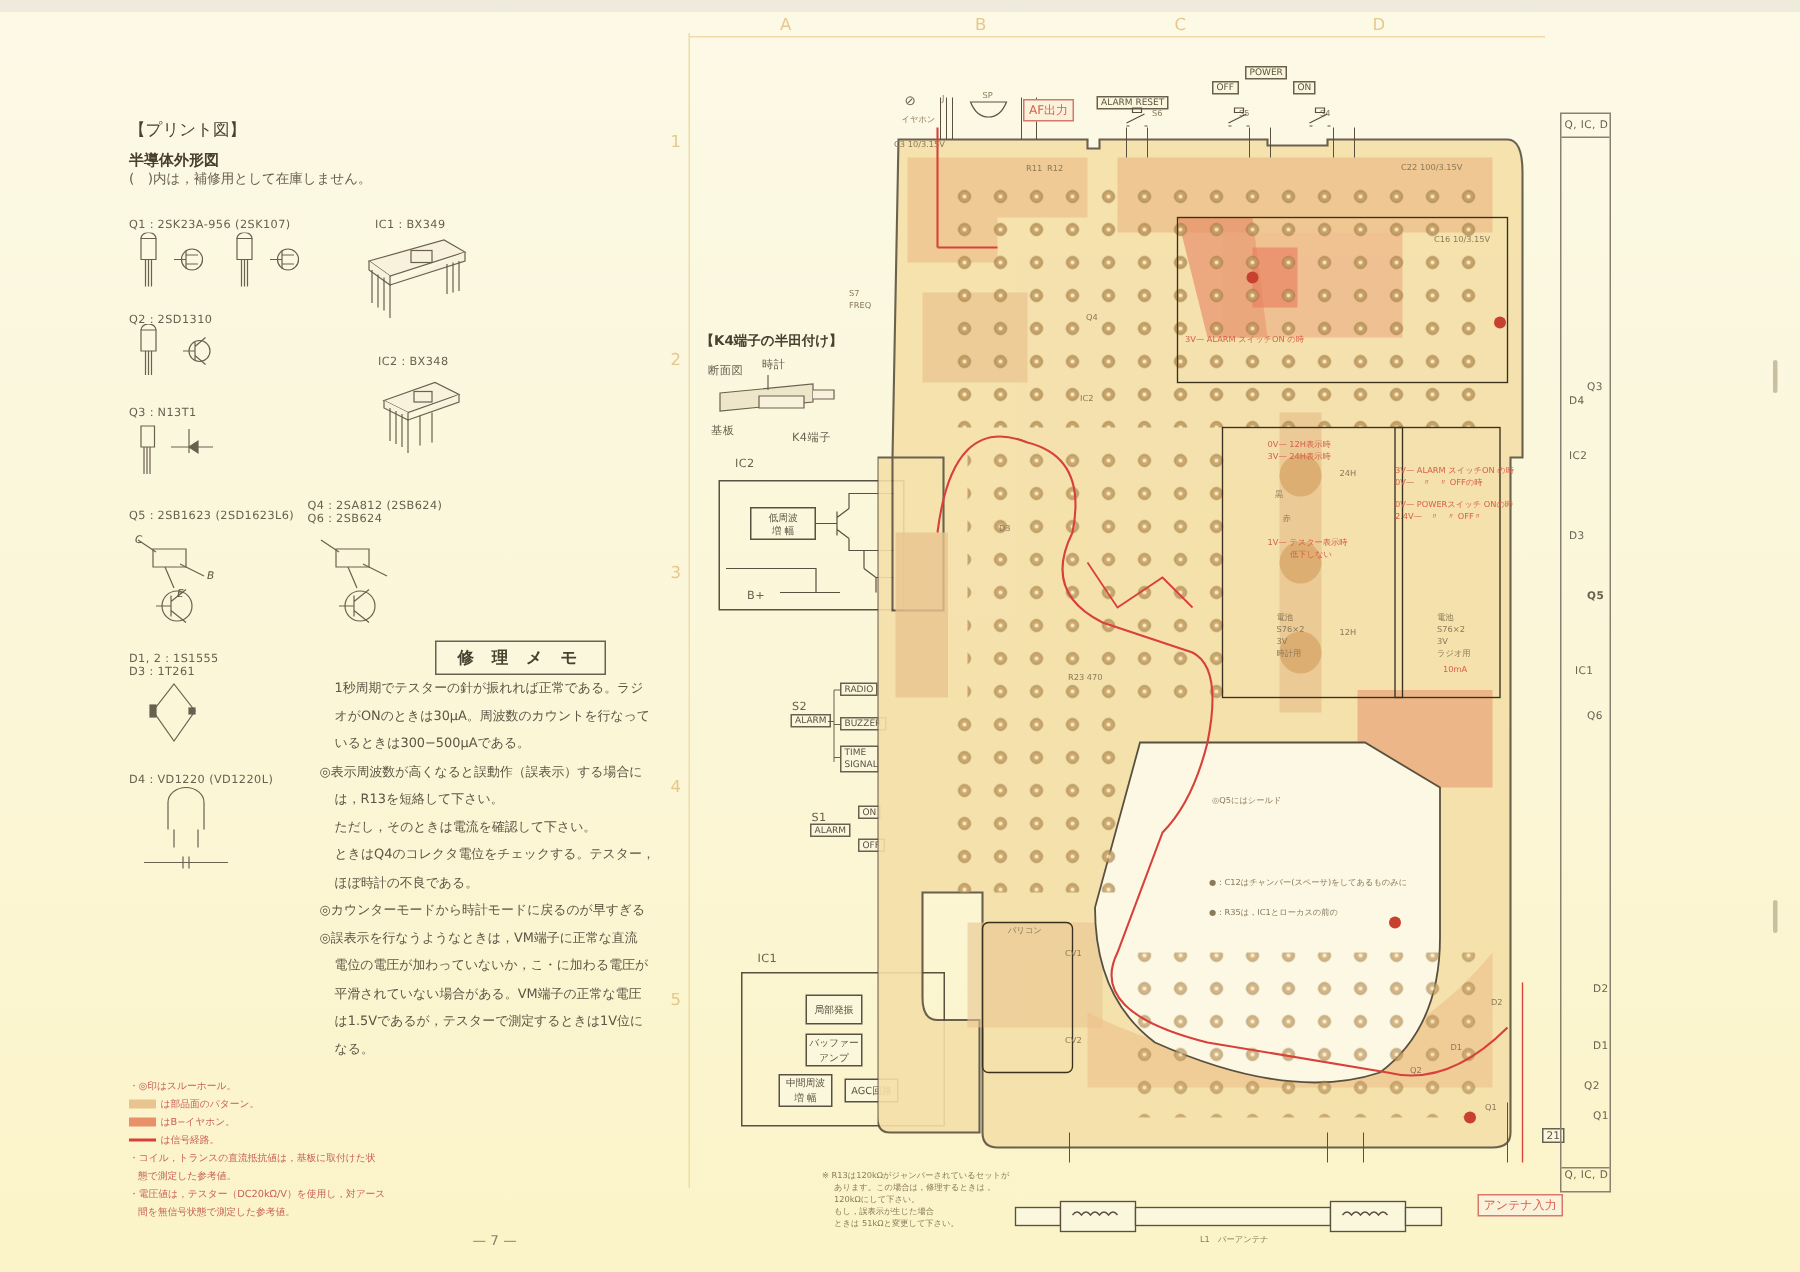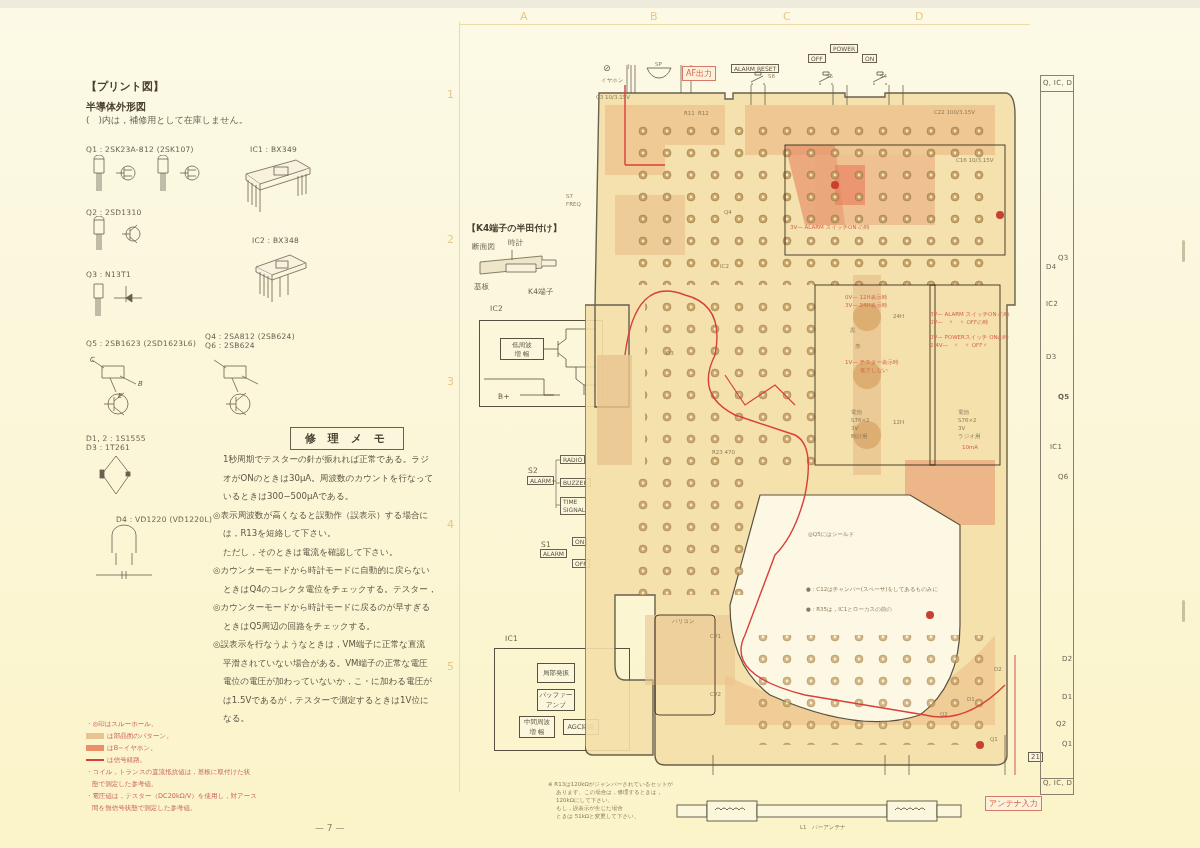--- a/index.html
+++ b/index.html
@@ -8,21 +8,21 @@
     background: #fbf7dd;
     font-family: "DejaVu Sans", sans-serif;
     color: #5a5040;
     position: relative;
   }
   .page { position: absolute; left: 0; top: 0; width: 1200px; height: 848px;
     background: linear-gradient(180deg, #fcf9e6 0%, #fbf6d6 60%, #fbf4c8 100%); }
   .top-edge { position: absolute; left: 0; top: 0; width: 1200px; height: 8px; background: #eeeadc; }
   .abs { position: absolute; }
   .txt { font-size: 9px; line-height: 13px; color: #6a6050; white-space: nowrap; }
-  .h-print { font-size: 11px; font-weight: bold; color: #4a4030; }
+  .h-print { font-size: 11px; font-weight: normal; color: #4a4030; }
   .h-semi { font-size: 10px; font-weight: bold; color: #4a4030; }
   .partlabel { font-size: 7.5px; color: #6a6050; letter-spacing: 0.3px; white-space: nowrap; }
   .memo-title { border: 1px solid #6a6050; padding: 3px 14px; font-size: 11px; font-weight: bold; letter-spacing: 4px; color: #4a4030; background: #fbf7dd; }
   .memo p { font-size: 8.6px; line-height: 18.5px; color: #5e5545; white-space: nowrap; }
   .memo p.cont { padding-left: 10px; }
   .legend p { font-size: 6.5px; line-height: 12px; color: #c9605a; white-space: nowrap; }
   .legend .sw { display: inline-block; width: 18px; height: 6px; vertical-align: middle; margin-right: 3px; }
   .grid-letter { font-size: 11px; color: #e6c98a; }
   .grid-num { font-size: 11px; color: #e6c98a; }
   .boxlabel { font-size: 6px; border: 1px solid #6a6050; padding: 0 2px; color: #5a5040; background: #fbf7dd; white-space: nowrap; }
@@ -36,21 +36,21 @@
 </head>
 <body>
 
 <div class="page">
   <div class="top-edge"></div>
 
   <div class="abs h-print" style="left:86px;top:79px;">【プリント図】</div>
   <div class="abs h-semi" style="left:86px;top:100px;">半導体外形図</div>
   <div class="abs txt" style="left:86px;top:114px;">(　)内は，補修用として在庫しません。</div>
 
-  <div class="abs partlabel" style="left:86px;top:145px;">Q1：2SK23A-812 (2SK107)</div>
+  <div class="abs partlabel" style="left:86px;top:145px;">Q1：2SK23A-956 (2SK107)</div>
   <svg class="abs" style="left:88px;top:155px;" width="130" height="45">
     <g stroke="#6a6050" fill="none" stroke-width="0.8">
       <path d="M6 4 h10 v14 h-10 z"></path>
         <path d="M6 4 a5 4 0 0 1 10 0"></path>
       <path d="M9 18 v18 M11 18 v18 M13 18 v18"></path>
       <circle cx="40" cy="18" r="7"></circle>
         <path d="M36 12 v12 M36 15 h8 M36 21 h8 M28 18 h8"></path>
       <path d="M70 4 h10 v14 h-10 z"></path>
         <path d="M70 4 a5 4 0 0 1 10 0"></path>
       <path d="M73 18 v18 M75 18 v18 M77 18 v18"></path>
@@ -126,43 +126,42 @@
   <div class="abs partlabel" style="left:86px;top:434px;">D1, 2：1S1555</div>
   <div class="abs partlabel" style="left:86px;top:443px;">D3：1T261</div>
   <svg class="abs" style="left:96px;top:452px;" width="40" height="50">
     <g stroke="#6a6050" fill="none" stroke-width="0.8">
       <path d="M20 4 L34 22 L20 42 L6 22 z"></path>
         <rect x="4" y="18" width="4" height="8" fill="#6a6050"></rect>
         <rect x="30" y="20" width="4" height="4" fill="#6a6050"></rect>
     </g>
   </svg>
 
-  <div class="abs partlabel" style="left:86px;top:515px;margin-left:30px;">D4：VD1220 (VD1220L)</div>
+  <div class="abs partlabel" style="left:86px;top:515px;">D4：VD1220 (VD1220L)</div>
   <svg class="abs" style="left:92px;top:523px;" width="70" height="60">
     <g stroke="#6a6050" fill="none" stroke-width="0.8">
       <path d="M20 30 v-18 a12 10 0 0 1 24 0 v18"></path>
         <path d="M24 30 v12 M40 30 v12 M4 52 h56 M30 48 v8 M34 48 v8"></path>
     </g>
   </svg>
 
   <div class="abs memo-title" style="left:290px;top:427px;">修 理 メ モ</div>
   <div class="abs memo" style="left:213px;top:450px;">
     <p class="cont">1秒周期でテスターの針が振れれば正常である。ラジ</p>
     <p class="cont">オがONのときは30μA。周波数のカウントを行なって</p>
     <p class="cont">いるときは300−500μAである。</p>
     <p>◎表示周波数が高くなると誤動作（誤表示）する場合に</p>
     <p class="cont">は，R13を短絡して下さい。</p>
     <p class="cont">ただし，そのときは電流を確認して下さい。</p>
-    <p>◎カウンターモードから時計モードに自動的に戻らない</p>
     <p class="cont">ときはQ4のコレクタ電位をチェックする。テスター，</p>
+    <p class="cont">ほぼ時計の不良である。</p>
     <p>◎カウンターモードから時計モードに戻るのが早すぎる</p>
-    <p class="cont">ときはQ5周辺の回路をチェックする。</p>
     <p>◎誤表示を行なうようなときは，VM端子に正常な直流</p>
+    <p class="cont">電位の電圧が加わっていないか，こ・に加わる電圧が</p>
     <p class="cont">平滑されていない場合がある。VM端子の正常な電圧</p>
-    <p class="cont">電位の電圧が加わっていないか，こ・に加わる電圧が</p>
     <p class="cont">は1.5Vであるが，テスターで測定するときは1V位に</p>
     <p class="cont">なる。</p>
   </div>
 
   <div class="abs legend" style="left:86px;top:718px;">
     <p>・◎印はスルーホール。</p>
     <p><span class="sw" style="background:#e8c490;"></span><span>は部品面のパターン。</span></p>
     <p><span class="sw" style="background:#e8906a;"></span><span>はB−イヤホン。</span></p>
     <p><span class="sw" style="height:2px;background:#d8403a;"></span><span>は信号経路。</span></p>
     <p>・コイル，トランスの直流抵抗値は，基板に取付けた状</p>

